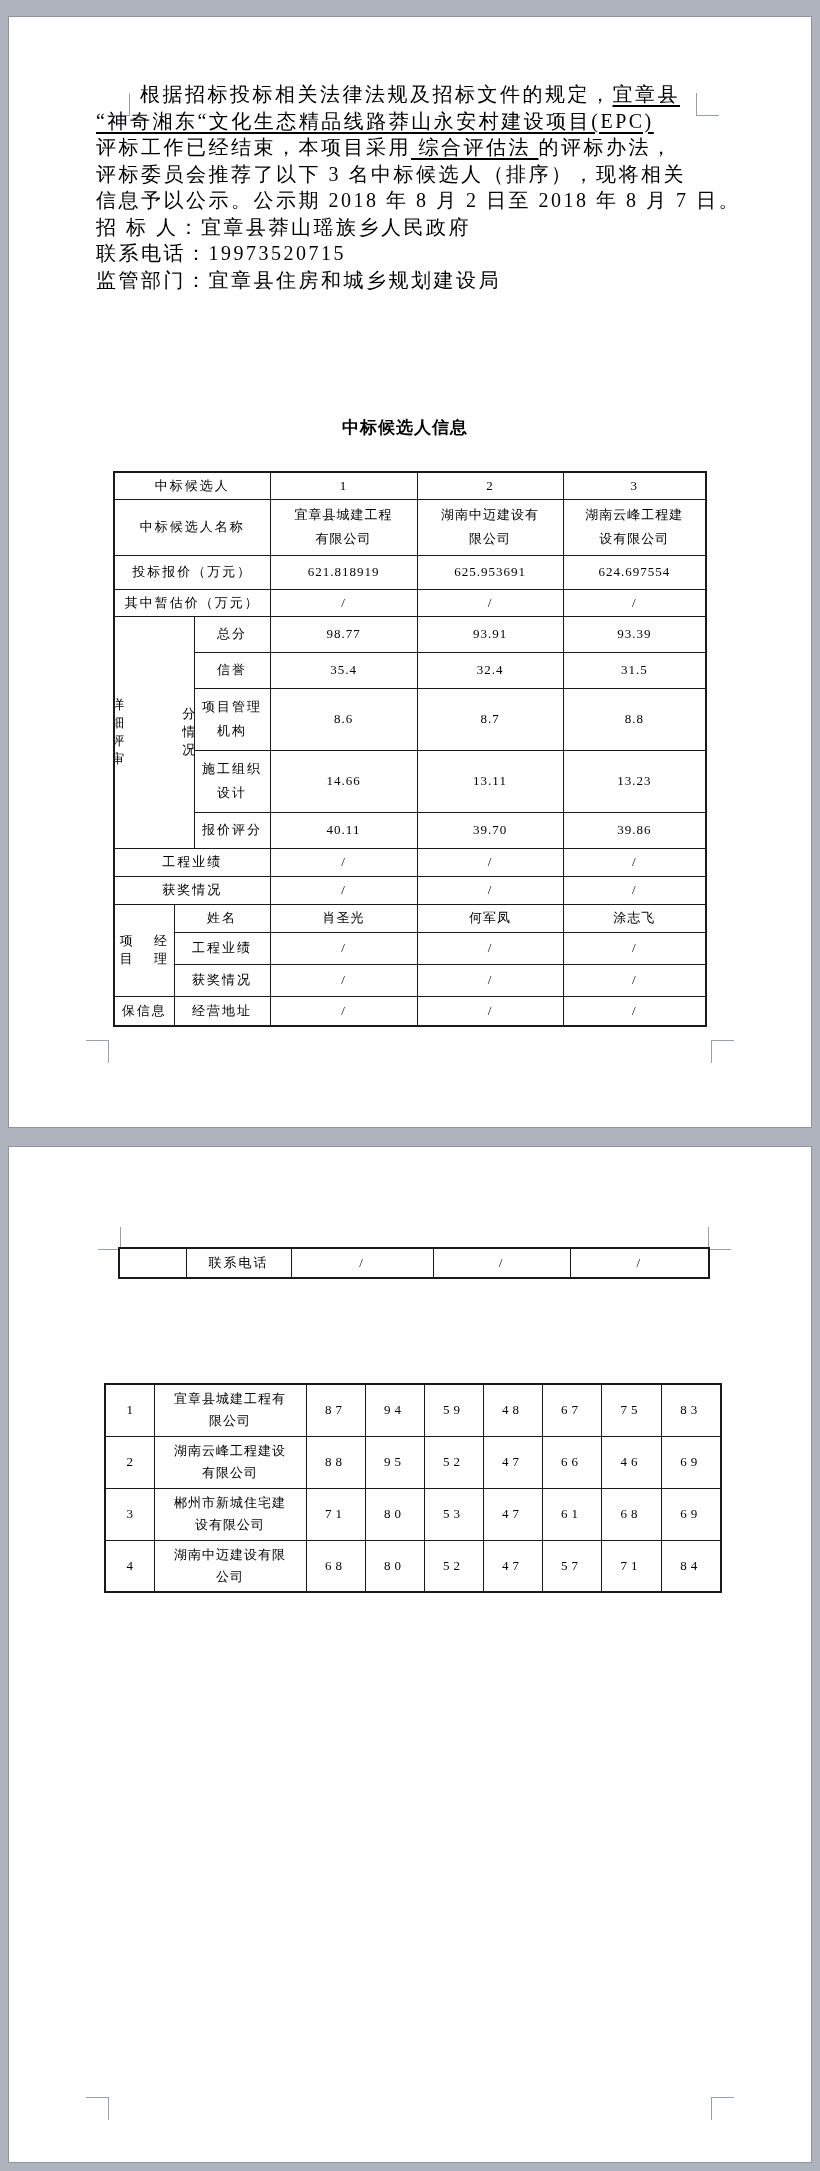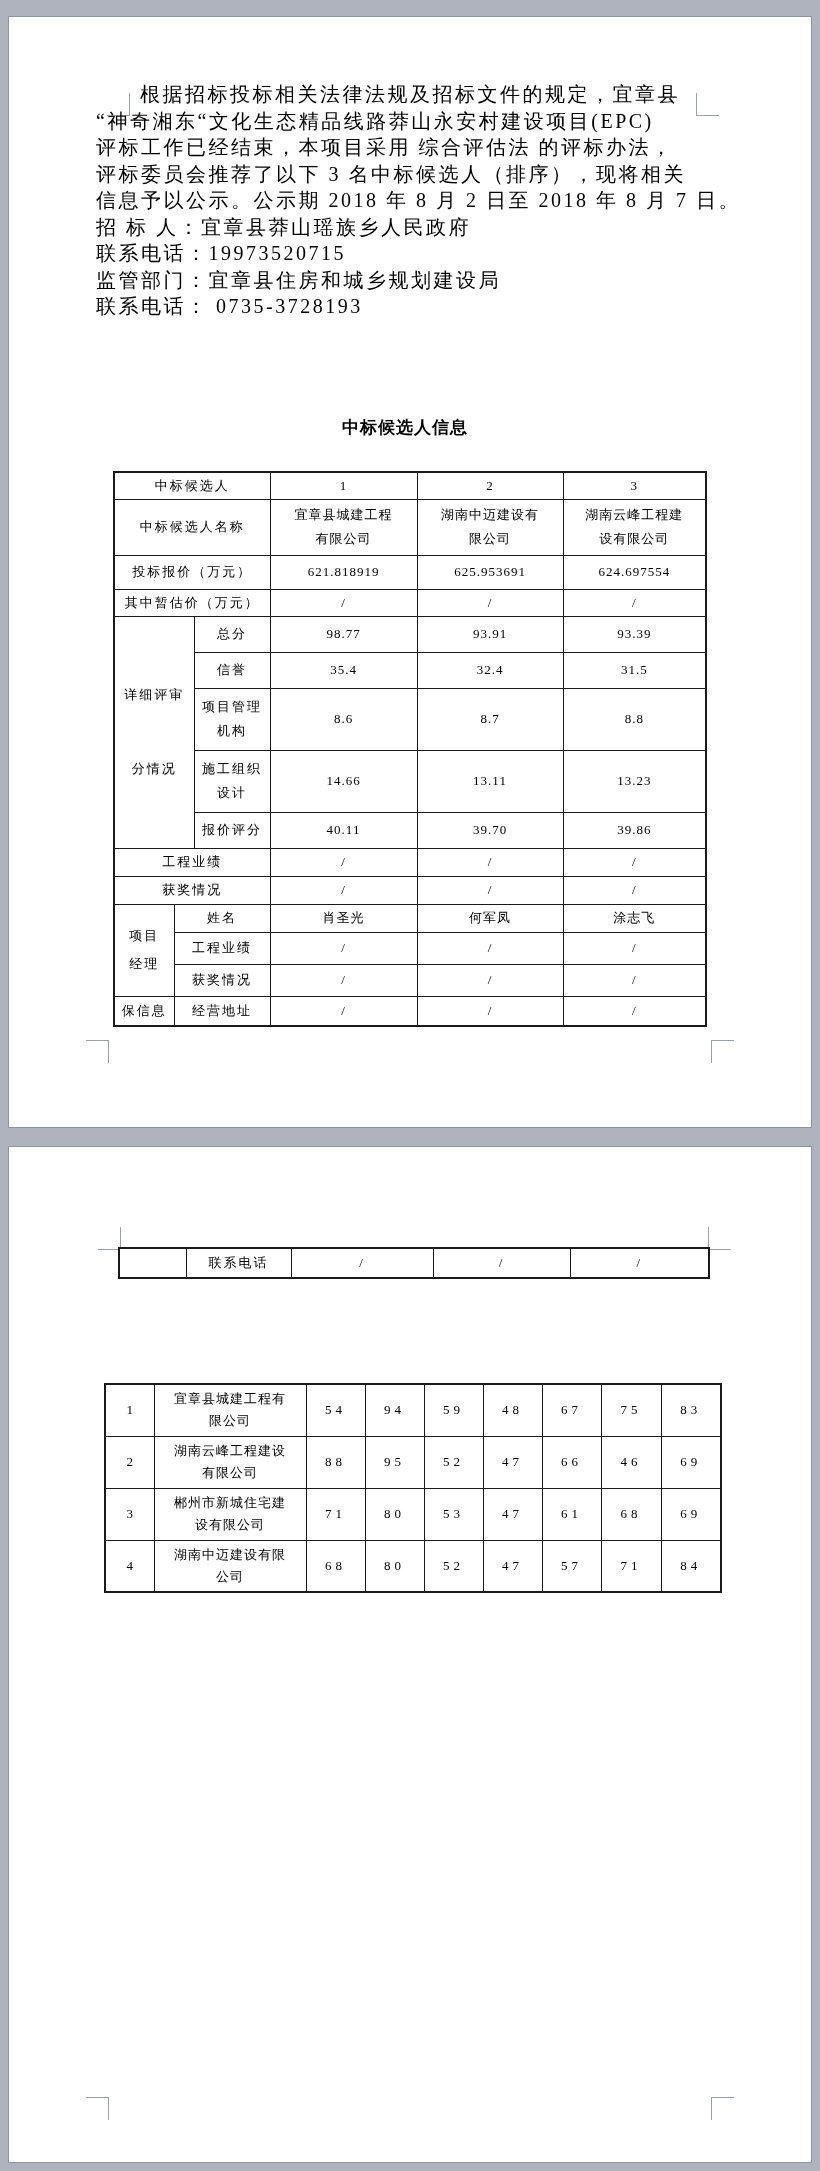--- a/index.html
+++ b/index.html
@@ -19,39 +19,39 @@
   
   .mark{position:absolute;width:22px;height:22px;}
   .mark.tl{border-right:1px solid #9aa0a8;border-bottom:1px solid #9aa0a8;}
   .mark.tr{border-left:1px solid #9aa0a8;border-bottom:1px solid #9aa0a8;}
   .mark.bl{border-right:1px solid #9aa0a8;border-top:1px solid #9aa0a8;}
   .mark.br{border-left:1px solid #9aa0a8;border-top:1px solid #9aa0a8;}
 
   .para{position:absolute;left:87px;top:64px;width:630px;font-size:20px;line-height:26.5px;letter-spacing:2.5px;}
   .pline{white-space:nowrap;}
   .pline.indent{padding-left:44px;}
-  .u{text-underline-offset:4px;margin-top:40px;}
+  .u{text-decoration:underline;text-underline-offset:4px;margin-top:40px;}
 
   .t-title{
     position:absolute;left:87px;width:618px;text-align:center;font-weight:bold;
     font-family:Liberation Mono, monospace;letter-spacing:1px;
   }
   #t1-title{top:399px;font-size:17px;}
   #t2-title{top:168px;font-size:19px;}
 
   table{border-collapse:collapse;table-layout:fixed;position:absolute;background:#fff;}
   table, td, th{border:1px solid #1a1a1a;}
   table{border-width:2px;padding-left:44px;}
   td, th{padding:0;text-align:center;vertical-align:middle;font-size:13px;font-weight:normal;overflow:hidden;}
 
   #table1{left:104px;top:454px;width:592px;}
   #table1 .lab{letter-spacing:2px;}
   #table1 .val{letter-spacing:1px;}
   #table1 .two div{line-height:24px;}
-  .gwrap{display:flex;flex-direction:column;align-items:center;justify-content:center;}
+  .gwrap{display:flex;flex-direction:row;align-items:center;justify-content:center;}
   .gwrap.wide{gap:56px;}
   .gwrap.mid{gap:10px;}
 
   #cont-table{left:109px;top:100px;width:590px;border-radius:7px;}
   #cont-table td{letter-spacing:2px;}
 
   #table2{left:95px;top:236px;width:616px;}
   #table2 th{letter-spacing:1px;}
   #table2 .score{letter-spacing:4px;}
   #table2 .name div{line-height:22px;letter-spacing:1px;}
@@ -67,21 +67,20 @@
 
   <div class="para">
     <div class="pline indent"><span>根据招标投标相关法律法规及招标文件的规定，</span><span class="u">宜章县</span></div>
     <div class="pline"><span class="u">“神奇湘东“文化生态精品线路莽山永安村建设项目(EPC)</span></div>
     <div class="pline"><span>评标工作已经结束，本项目采用</span><span class="u"> 综合评估法 </span><span>的评标办法，</span></div>
     <div class="pline">评标委员会推荐了以下 3 名中标候选人（排序），现将相关</div>
     <div class="pline">信息予以公示。公示期 2018 年 8 月 2 日至 2018 年 8 月 7 日。</div>
     <div class="pline">招  标  人：宜章县莽山瑶族乡人民政府</div>
     <div class="pline">联系电话：19973520715</div>
     <div class="pline">监管部门：宜章县住房和城乡规划建设局</div>
-    <div class="pline">联系电话： 0735-3728193</div>
   </div>
 
   <div class="t-title" id="t1-title">中标候选人信息</div>
 
   <table id="table1">
     <colgroup>
         <col style="width:60px">
         <col style="width:20px">
         <col style="width:76px">
         <col style="width:147px">
@@ -249,21 +248,21 @@
         <col style="width:60px">
         <col style="width:60px">
       </colgroup>
     <tbody>
     <tr style="height:52px">
       <td>1</td>
       <td class="name">
             <div>宜章县城建工程有</div>
             <div>限公司</div>
           </td>
-      <td class="score">54</td>
+      <td class="score">87</td>
       <td class="score">94</td>
       <td class="score">59</td>
       <td class="score">48</td>
       <td class="score">67</td>
       <td class="score">75</td>
       <td class="score">83</td>
     </tr>
     <tr style="height:52px">
       <td>2</td>
       <td class="name">

